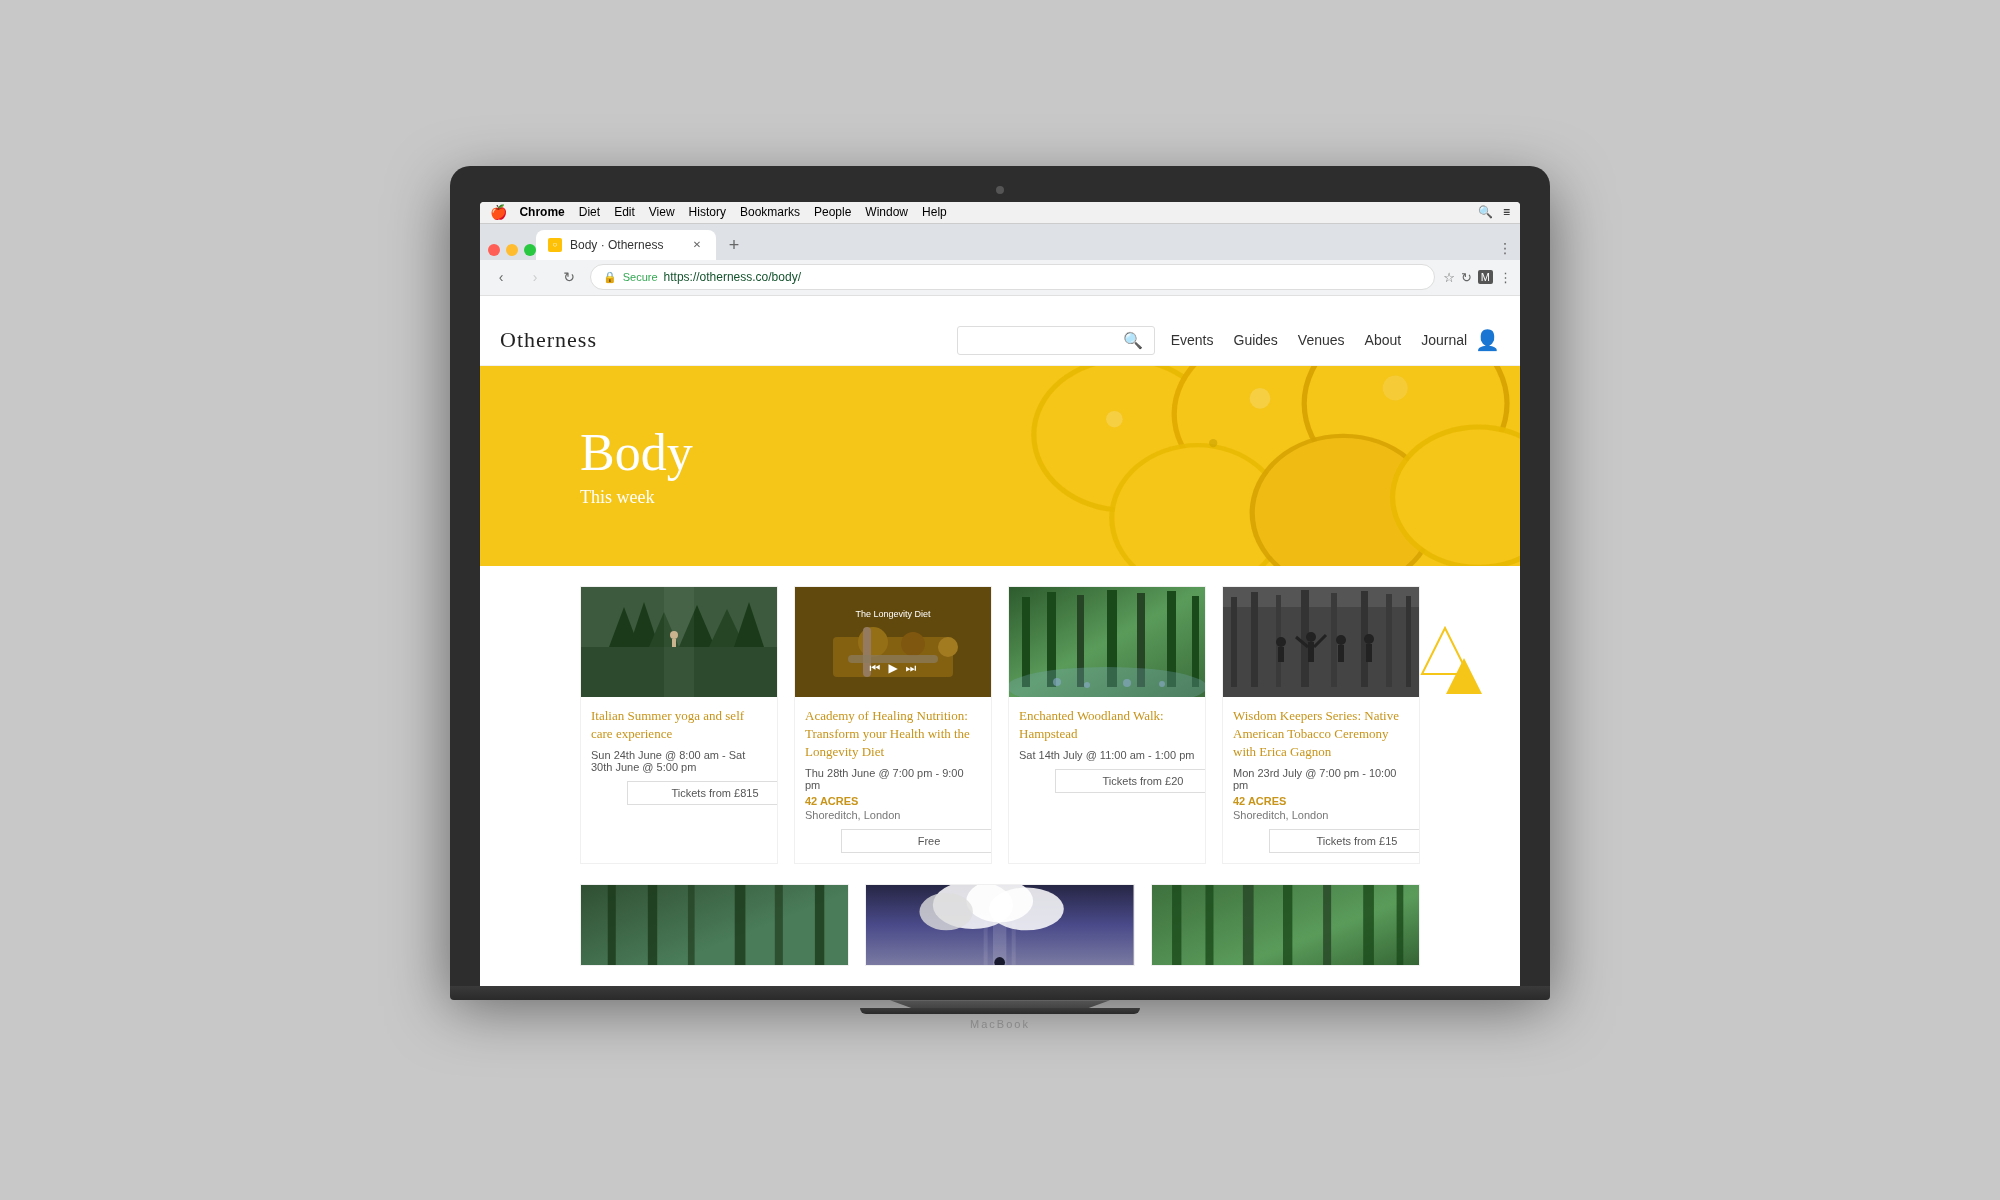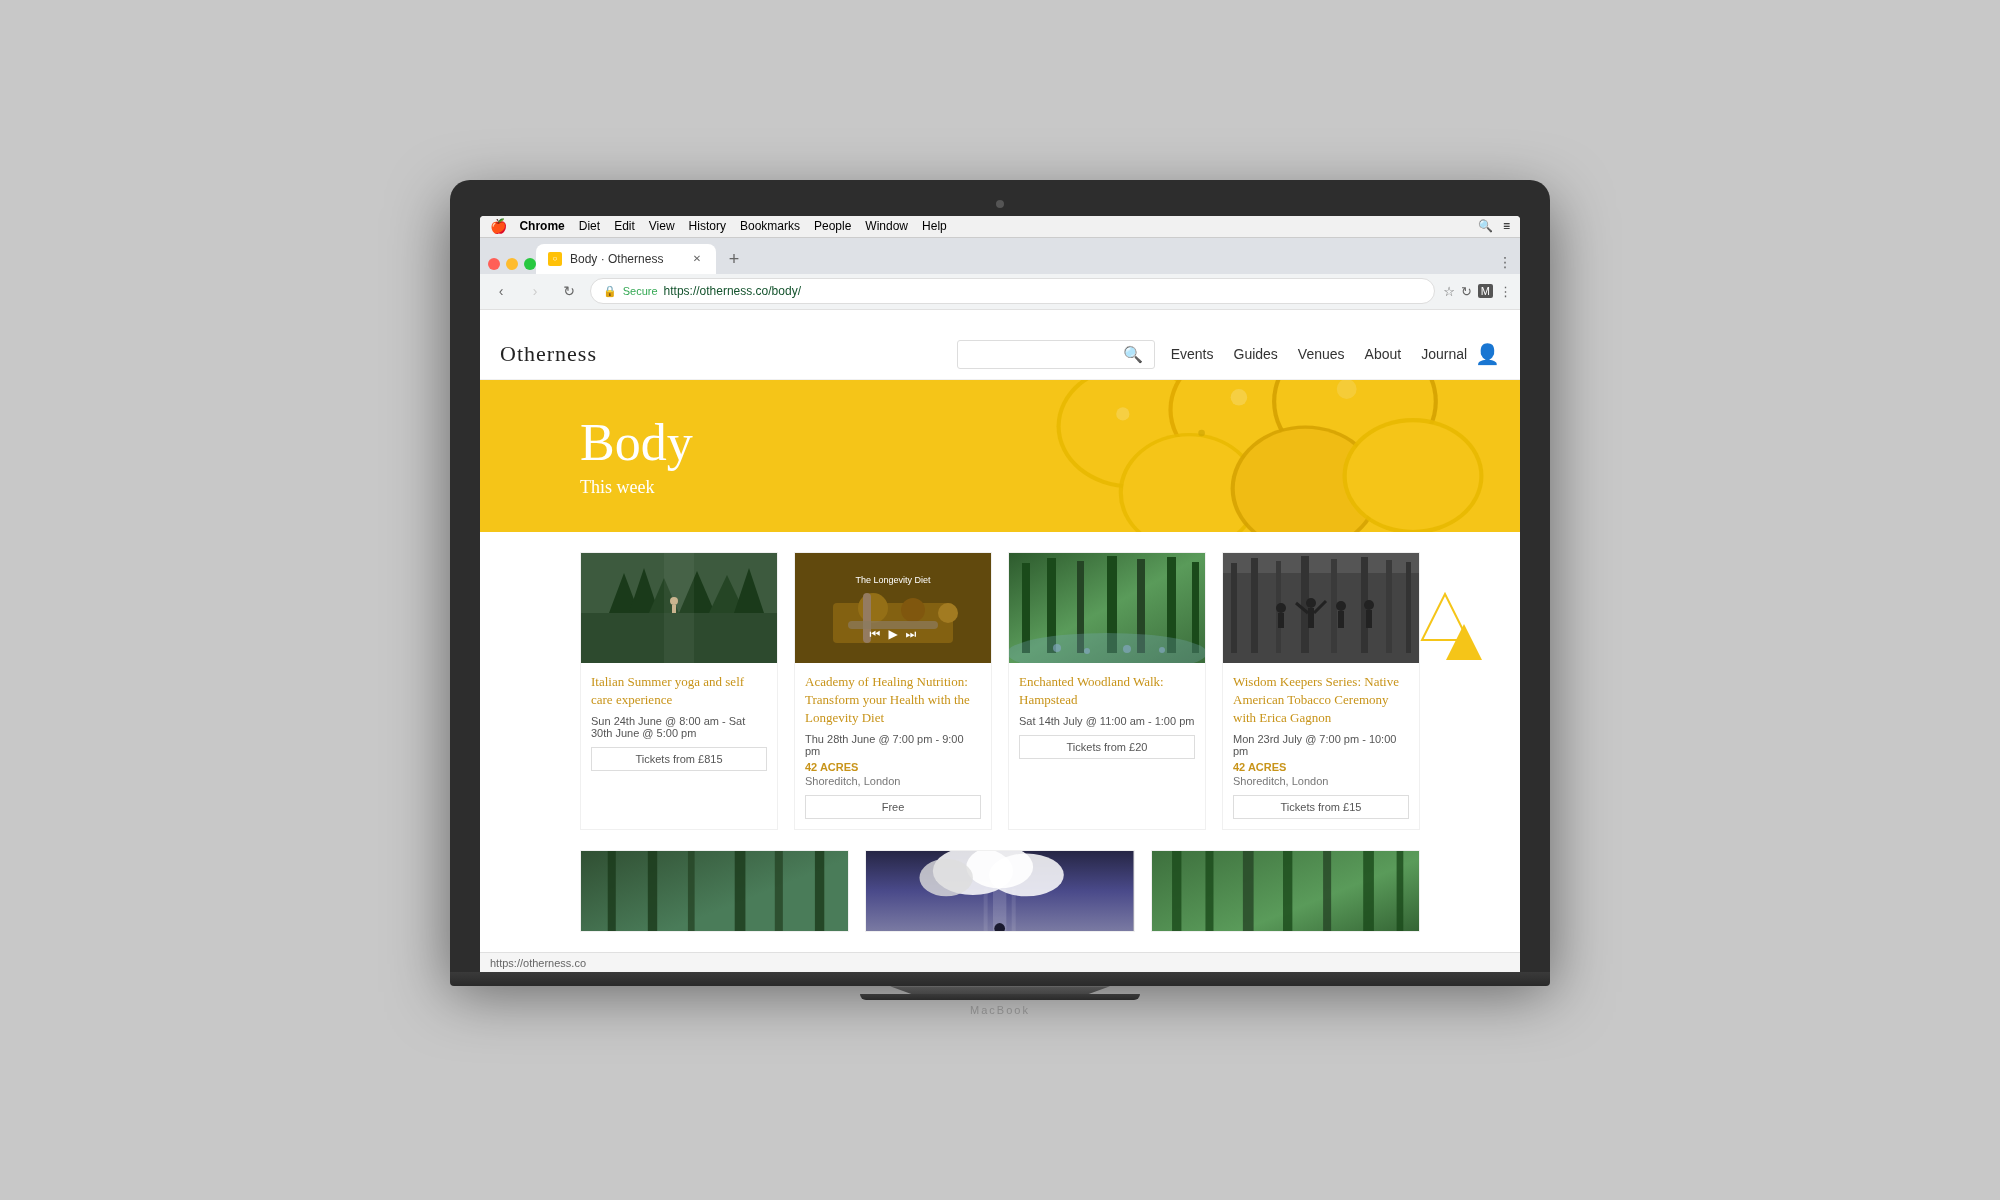--- a/index.html
+++ b/index.html
@@ -262,21 +262,21 @@
     .user-icon {
       color: #4caf50;
       font-size: 20px;
       margin-left: 8px;
     }
 
     
     .hero-banner {
       background: #f5c518;
       position: relative;
-      height: 152px;
+      height: 200px;
       overflow: hidden;
       display: flex;
       align-items: center;
     }
 
     .hero-text {
       padding: 30px 100px;
       z-index: 2;
       position: relative;
     }
@@ -365,20 +365,21 @@
       display: block;
       width: 100%;
       padding: 5px;
       text-align: center;
       border: 1px solid #ddd;
       font-size: 11px;
       color: #555;
       cursor: pointer;
       background: #fff;
       margin-top: 8px;
+      margin-left: 36px;
     }
 
     .card-btn-free {
       border: 1px solid #ddd;
       color: #555;
     }
 
     
     .cards-grid-3 {
       display: grid;
@@ -776,23 +777,20 @@
                   <rect x="128" y="0" width="6" height="80" fill="#254525" opacity="0.8"></rect>
                   <rect x="158" y="0" width="8" height="80" fill="#1a4a1a" opacity="0.8"></rect>
                   <rect x="183" y="0" width="5" height="80" fill="#1a4a1a" opacity="0.8"></rect>
                 </svg>
               </div>
             </div>
           </div>
 
         </div>
 
-        <div class="status-bar">
-          <span>https://otherness.co</span>
-        </div>
 
       </div>
     </div>
   </div>
 
   <div style="background:linear-gradient(to bottom,#3a3a3a,#2a2a2a);height:14px;border-radius:0 0 4px 4px;"></div>
   <div style="background:linear-gradient(to bottom,#555,#444);height:8px;width:220px;margin:0 auto;clip-path:polygon(0 0,100% 0,90% 100%,10% 100%);"></div>
   <div style="background:linear-gradient(to bottom,#3a3a3a,#2a2a2a);height:6px;width:280px;margin:0 auto;border-radius:0 0 6px 6px;"></div>
   <div class="macbook-label">MacBook</div>
 </div>

